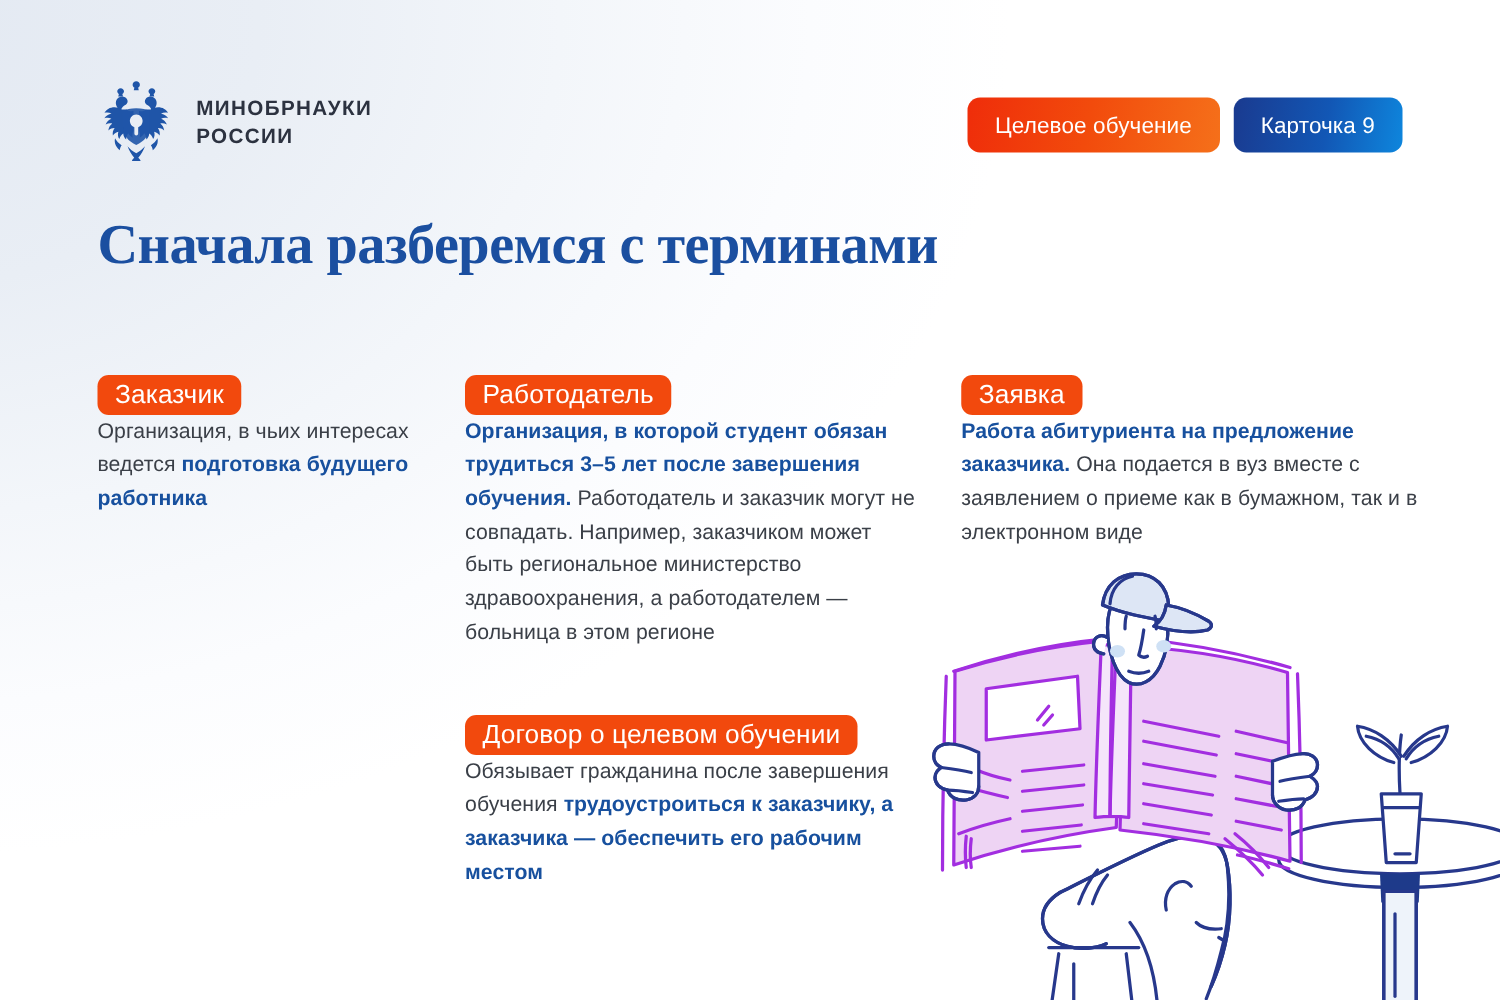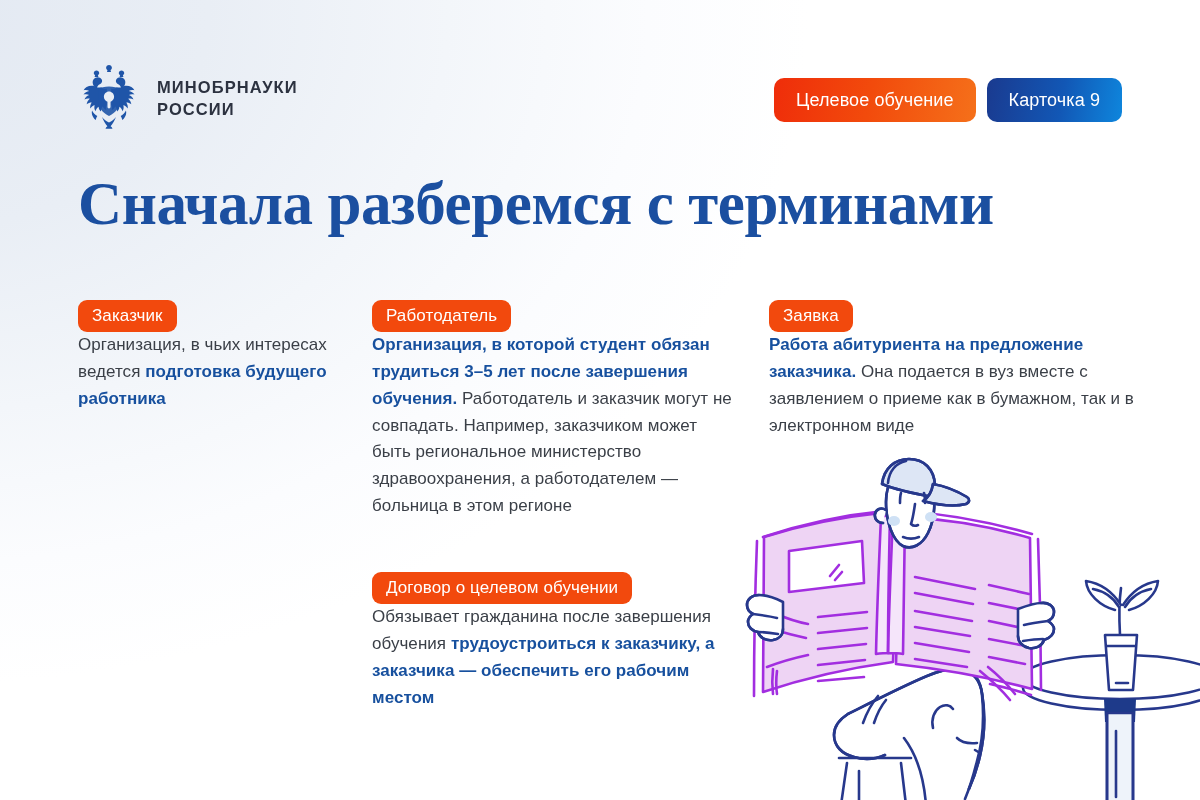--- a/index.html
+++ b/index.html
@@ -40,40 +40,40 @@
     white-space:nowrap;
   }
   .badge-topic { background:linear-gradient(100deg, #ef2d0a 0%, #f24b0c 48%, #f5701a 100%); }
   .badge-card  { background:linear-gradient(100deg, #1a3a8f 0%, #1257b5 55%, #0e86dd 100%); }
 
   
   .headline {
     position:absolute; left:78px; top:172px; width:1060px;
     font-family:"Liberation Serif","DejaVu Serif", serif;
     font-weight:bold;
-    font-size:61px; line-height:1.05;
+    font-size:45px; line-height:1.05;
     color:#1b4fa0;
     letter-spacing:-0.4px;
     white-space:nowrap;
   }
 
   
   .term { position:absolute; }
   .term-col-1 { left:78px;  width:262px; }
   .term-col-2 { left:372px; width:366px; }
   .term-col-3 { left:769px; width:368px; }
   .row-top    { top:300px; }
   .row-bottom { top:572px; }
 
   .tag {
     display:inline-flex; align-items:center;
     background:#f2490d; color:#ffffff;
     border-radius:9px; padding:12px 14px;
     height:32px;
-    font-size:17px; letter-spacing:.1px;
+    font-size:21px; letter-spacing:.1px;
     white-space:nowrap;
   }
   .term-body {
     font-size:17px; line-height:1.58;
     color:#3a3f47;
     letter-spacing:.05px;
   }
   .term-body b { color:#17509e; font-weight:bold; }
 
   

